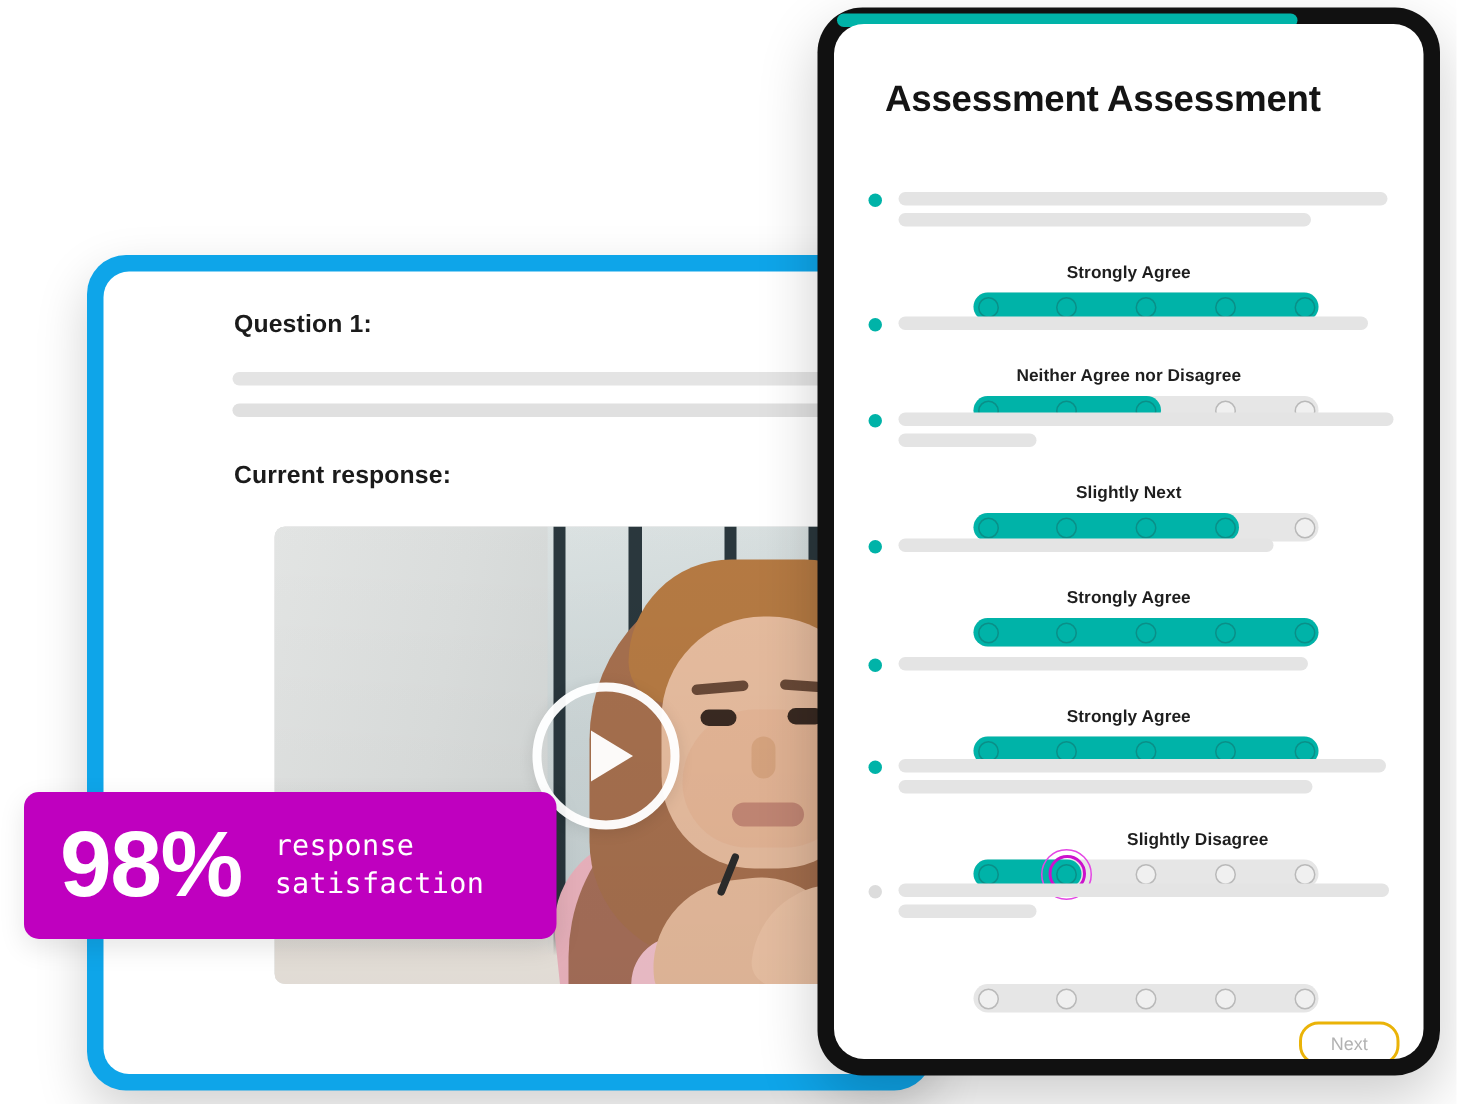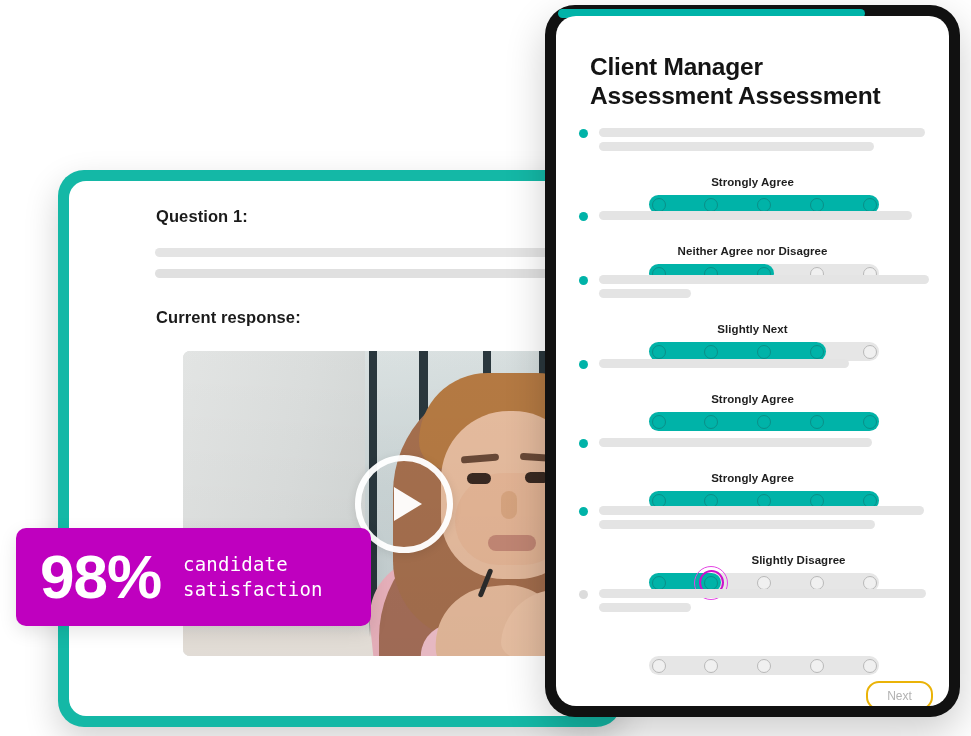--- a/index.html
+++ b/index.html
@@ -9,21 +9,21 @@
     background:#ffffff;
     font-family:"Liberation Sans", sans-serif;
     overflow:hidden;
     position:relative;
   }
   .stage{position:absolute;inset:0;}
 
   
   .laptop{
     position:absolute;left:58px;top:170px;width:564px;height:557px;
-    background:#14b8a6;
+    background:#0ea5e9;
     border-radius:26px;
     box-shadow:0 14px 34px rgba(0,0,0,.18);
   }
   .laptop-screen{
     position:absolute;left:11px;top:11px;right:11px;bottom:11px;
     background:#ffffff;border-radius:17px;overflow:hidden;
   }
   .q-label{
     position:absolute;left:87px;top:26px;
     font-size:16.5px;font-weight:bold;color:#1b1b1b;letter-spacing:.1px;
@@ -228,31 +228,30 @@
           <div class="play-tri"></div>
         </div>
       </div>
 
     </div>
   </div>
 
   <div class="badge">
     <div class="badge-num">98%</div>
     <div class="badge-txt">
-      <div>candidate</div>
+      <div>response</div>
       <div>satisfaction</div>
     </div>
   </div>
 
   <div class="tablet">
     <div class="accent-bar"></div>
     <div class="tablet-screen">
 
       <div class="title">
-        <div>Client Manager</div>
         <div>Assessment Assessment</div>
       </div>
 
       <div id="questions">
           <div class="qrow" style="top: 112px;">
             <div class="bullet" style="left: 23px; top: 1px;"></div>
             <div class="qsk" style="left: 43px; top: 0px; width: 326px;"></div>
             <div class="qsk" style="left: 43px; top: 14px; width: 275px;"></div>
             <div class="slabel" style="top: 48px;">Strongly Agree</div>
             <div class="track" style="top: 67px;">

